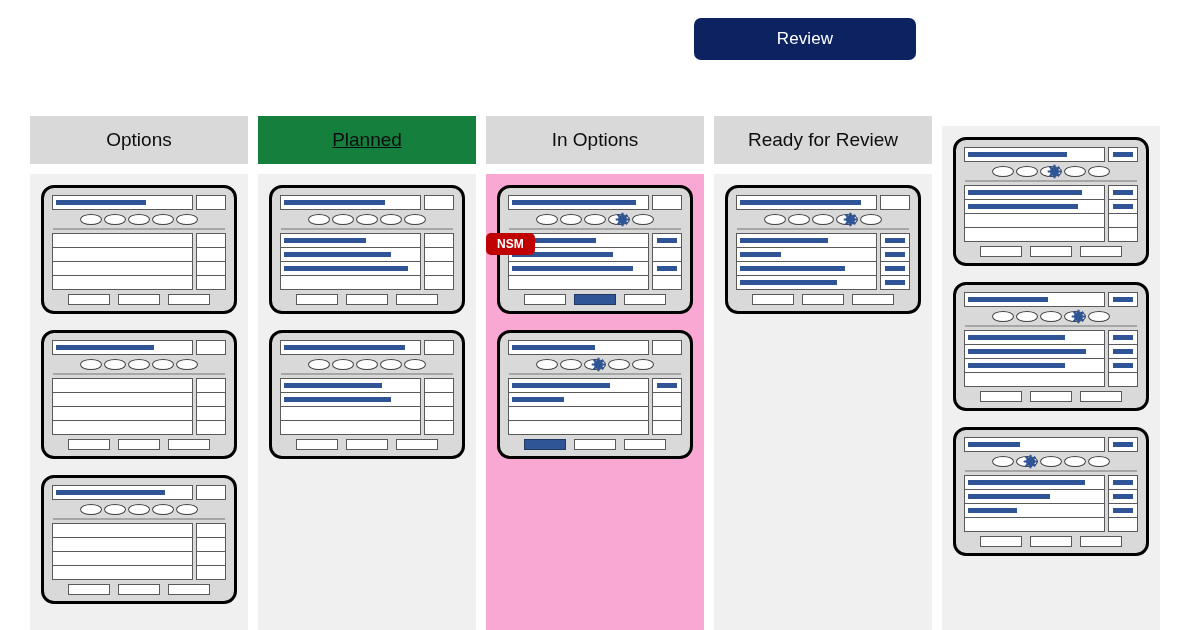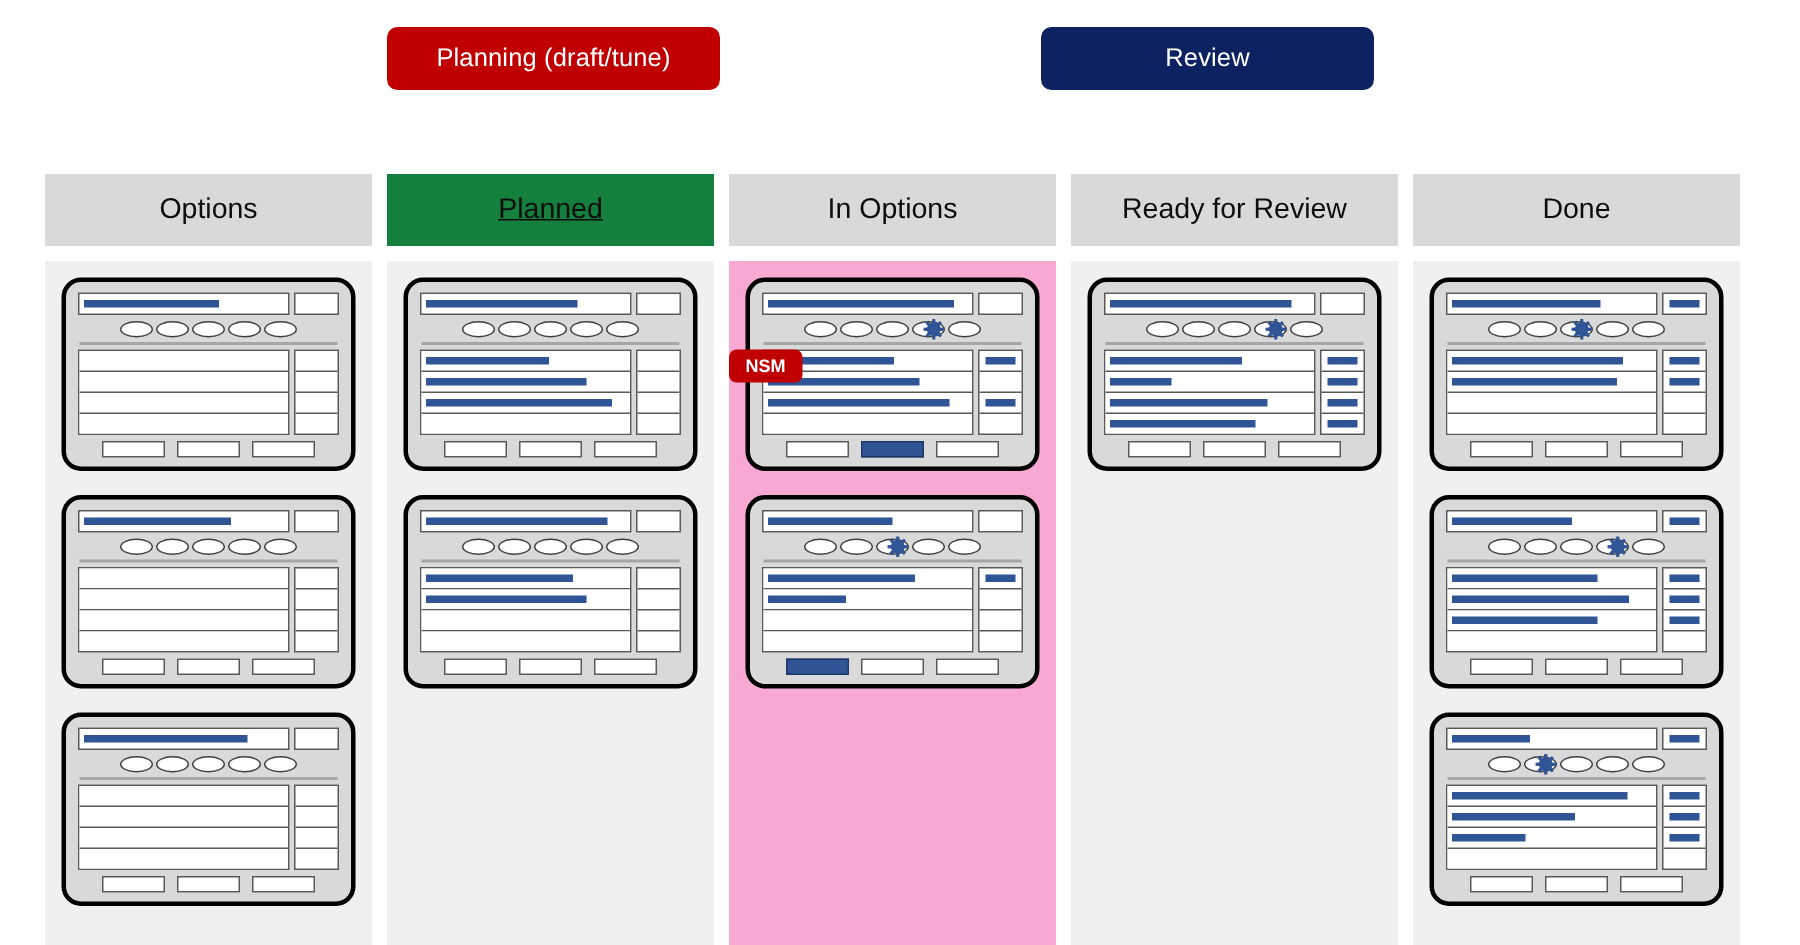--- a/index.html
+++ b/index.html
@@ -219,21 +219,20 @@
     padding:5px 11px;
     line-height:1;
     z-index:5;
     white-space:nowrap;
   }
 </style>
 </head>
 <body>
 
 <div id="phase-row">
-    <div class="phase-pill" style="left: 258px; width: 222px; background: rgb(192, 0, 0);">Planning (draft/tune)</div>
     <div class="phase-pill" style="left: 694px; width: 222px; background: rgb(13, 34, 96);">Review</div>
   </div>
 
 <div id="board">
     <div class="column">
       <div class="col-header" style="background: rgb(217, 217, 217);">Options</div>
       <div class="col-body" style="background: rgb(240, 240, 240);">
         <div class="card-slot">
           <div class="card">
             <div class="card-titlebar">
@@ -593,21 +592,20 @@
             <div class="card-footer">
               <div class="foot-btn"></div>
               <div class="foot-btn"></div>
               <div class="foot-btn"></div>
             </div>
           </div>
         </div>
       </div>
     </div>
     <div class="column">
-      <div class="col-header" style="background: rgb(217, 217, 217);">Done</div>
       <div class="col-body" style="background: rgb(240, 240, 240);">
         <div class="card-slot">
           <div class="card">
             <div class="card-titlebar">
               <div class="card-title-box">
                 <div class="card-title-bar" style="width: 73%; background: rgb(47, 85, 151);"></div>
               </div>
               <div class="card-title-aux">
                 <div class="aux-bar" style="background: rgb(47, 85, 151);"></div>
               </div>

